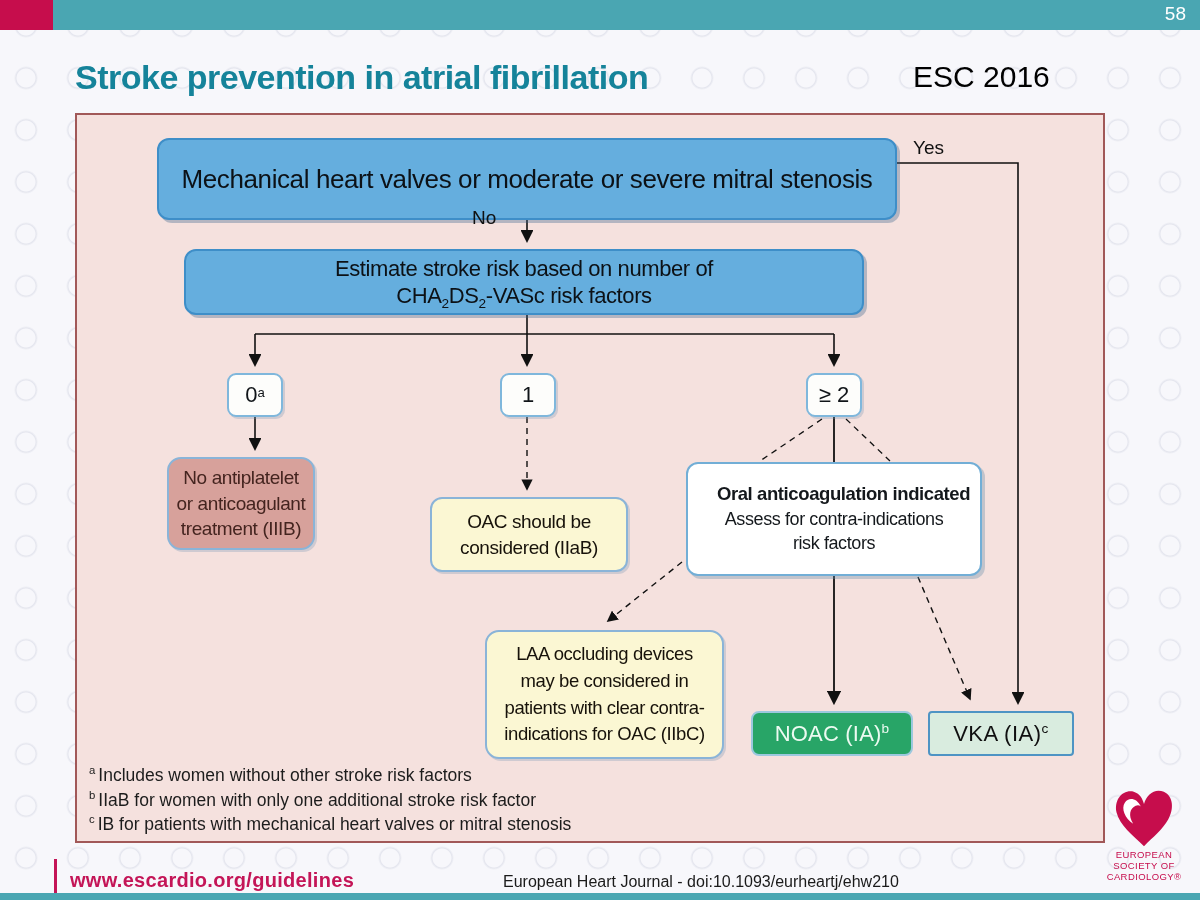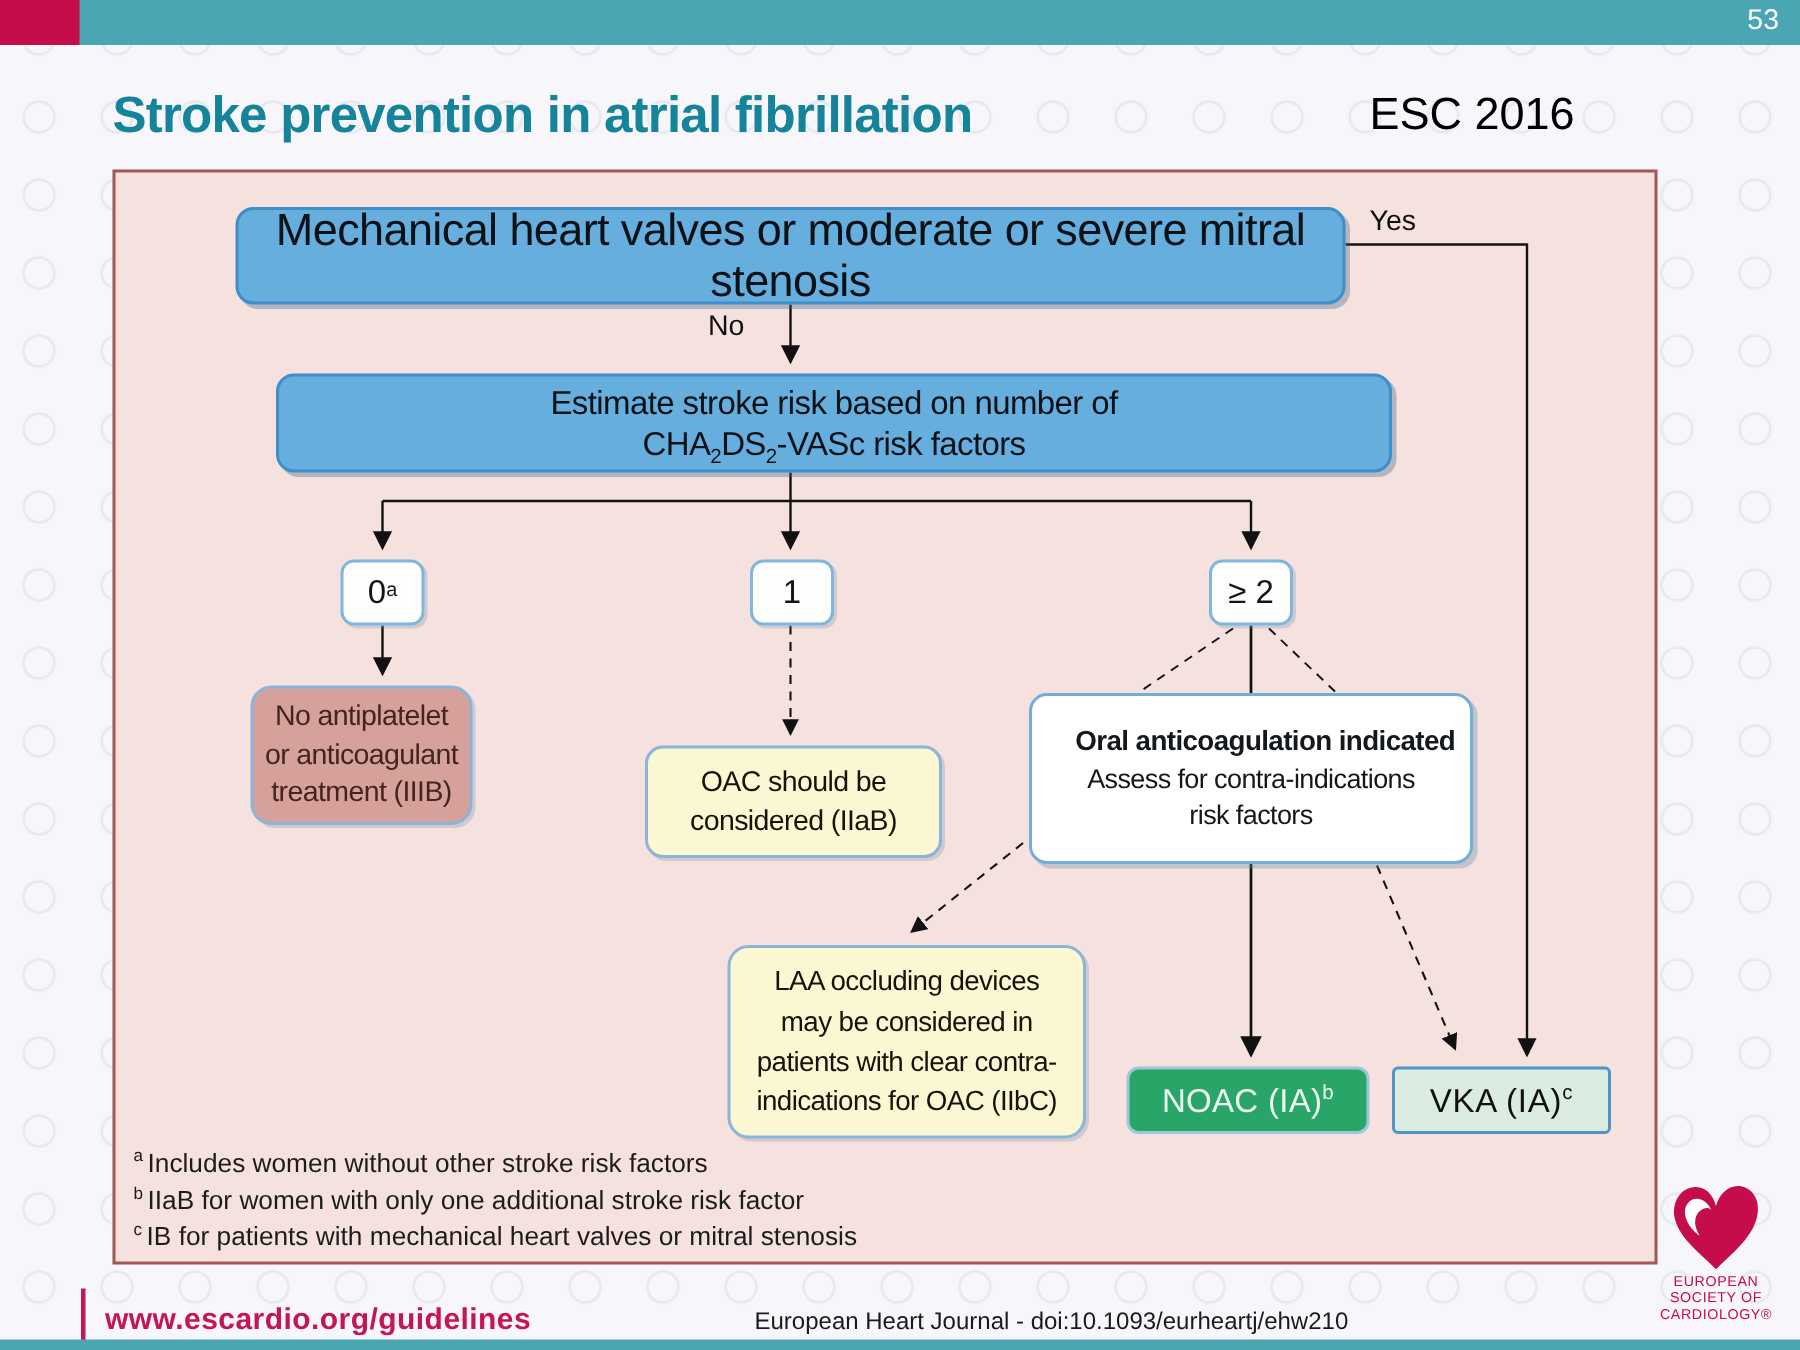--- a/index.html
+++ b/index.html
@@ -19,22 +19,22 @@
 
   
   .panel { position:absolute; left:75px; top:113px; width:1030px; height:730px;
            background:#f5e1de; border:2px solid #a15858; box-sizing:border-box; }
   .connectors { position:absolute; left:0; top:0; width:1026px; height:726px; pointer-events:none; }
 
   .fbox { position:absolute; box-sizing:border-box; display:flex; flex-direction:column;
           align-items:center; justify-content:center; text-align:center; letter-spacing:-0.4px; }
   .box-blue { background:#65aede; border:2px solid #3e8ec8; border-radius:12px;
               box-shadow:3px 3px 0 rgba(60,100,140,0.35); color:#0c1116; }
-  #box1 { left:80px; top:23px; width:740px; height:65px; font-size:30px;align-items:center; }
-  #box2 { left:107px; top:134px; width:744px; height:66px; font-size:22px; line-height:1.25; }
+  #box1 { left:80px; top:23px; width:740px; height:82px; font-size:26px;align-items:center; }
+  #box2 { left:107px; top:134px; width:680px; height:66px; font-size:22px; line-height:1.25; }
 
   .node { position:absolute; box-sizing:border-box; width:56px; height:44px;
           background:#fdfdfb; border:2px solid #7fb7dc; border-radius:9px;
           box-shadow:2px 2px 0 rgba(120,150,180,0.3);
           display:flex; align-items:center; justify-content:center; font-size:22px; color:#101418; }
   #node0 { left:150px; top:258px; } #node1 { left:423px; top:258px; } #node2 { left:729px; top:258px; }
 
   .box-pink { background:#d7a19b; border:2px solid #8ab4d8; border-radius:14px; color:#44241f;
               left:90px; top:342px; width:148px; height:93px; font-size:19px; line-height:1.35;
               box-shadow:2px 2px 0 rgba(120,150,180,0.3); }
@@ -70,21 +70,21 @@
 
   .esc-logo { position:absolute; left:1088px; top:786px; width:112px; text-align:center; }
   .esc-logo svg { display:block; margin:0 auto; }
   .logo-text { font-size:9.5px; font-weight:normal; color:#c60d4c; line-height:1.15; letter-spacing:0.4px; }
 </style>
 </head>
 <body>
 
 <div class="top-bar"></div>
 <div class="top-accent"></div>
-<div class="page-number">53</div>
+<div class="page-number">58</div>
 
 <div class="slide-title">Stroke prevention in atrial fibrillation</div>
 <div class="esc-year">ESC 2016</div>
 
 <div class="panel">
 
   <svg class="connectors" viewBox="0 0 1026 726" xmlns="http://www.w3.org/2000/svg">
     <defs>
       <marker id="arr" viewBox="0 0 10 10" refX="8.5" refY="5" markerWidth="8" markerHeight="8" orient="auto">
         <path d="M0,0 L10,5 L0,10 z" fill="#111"></path>

